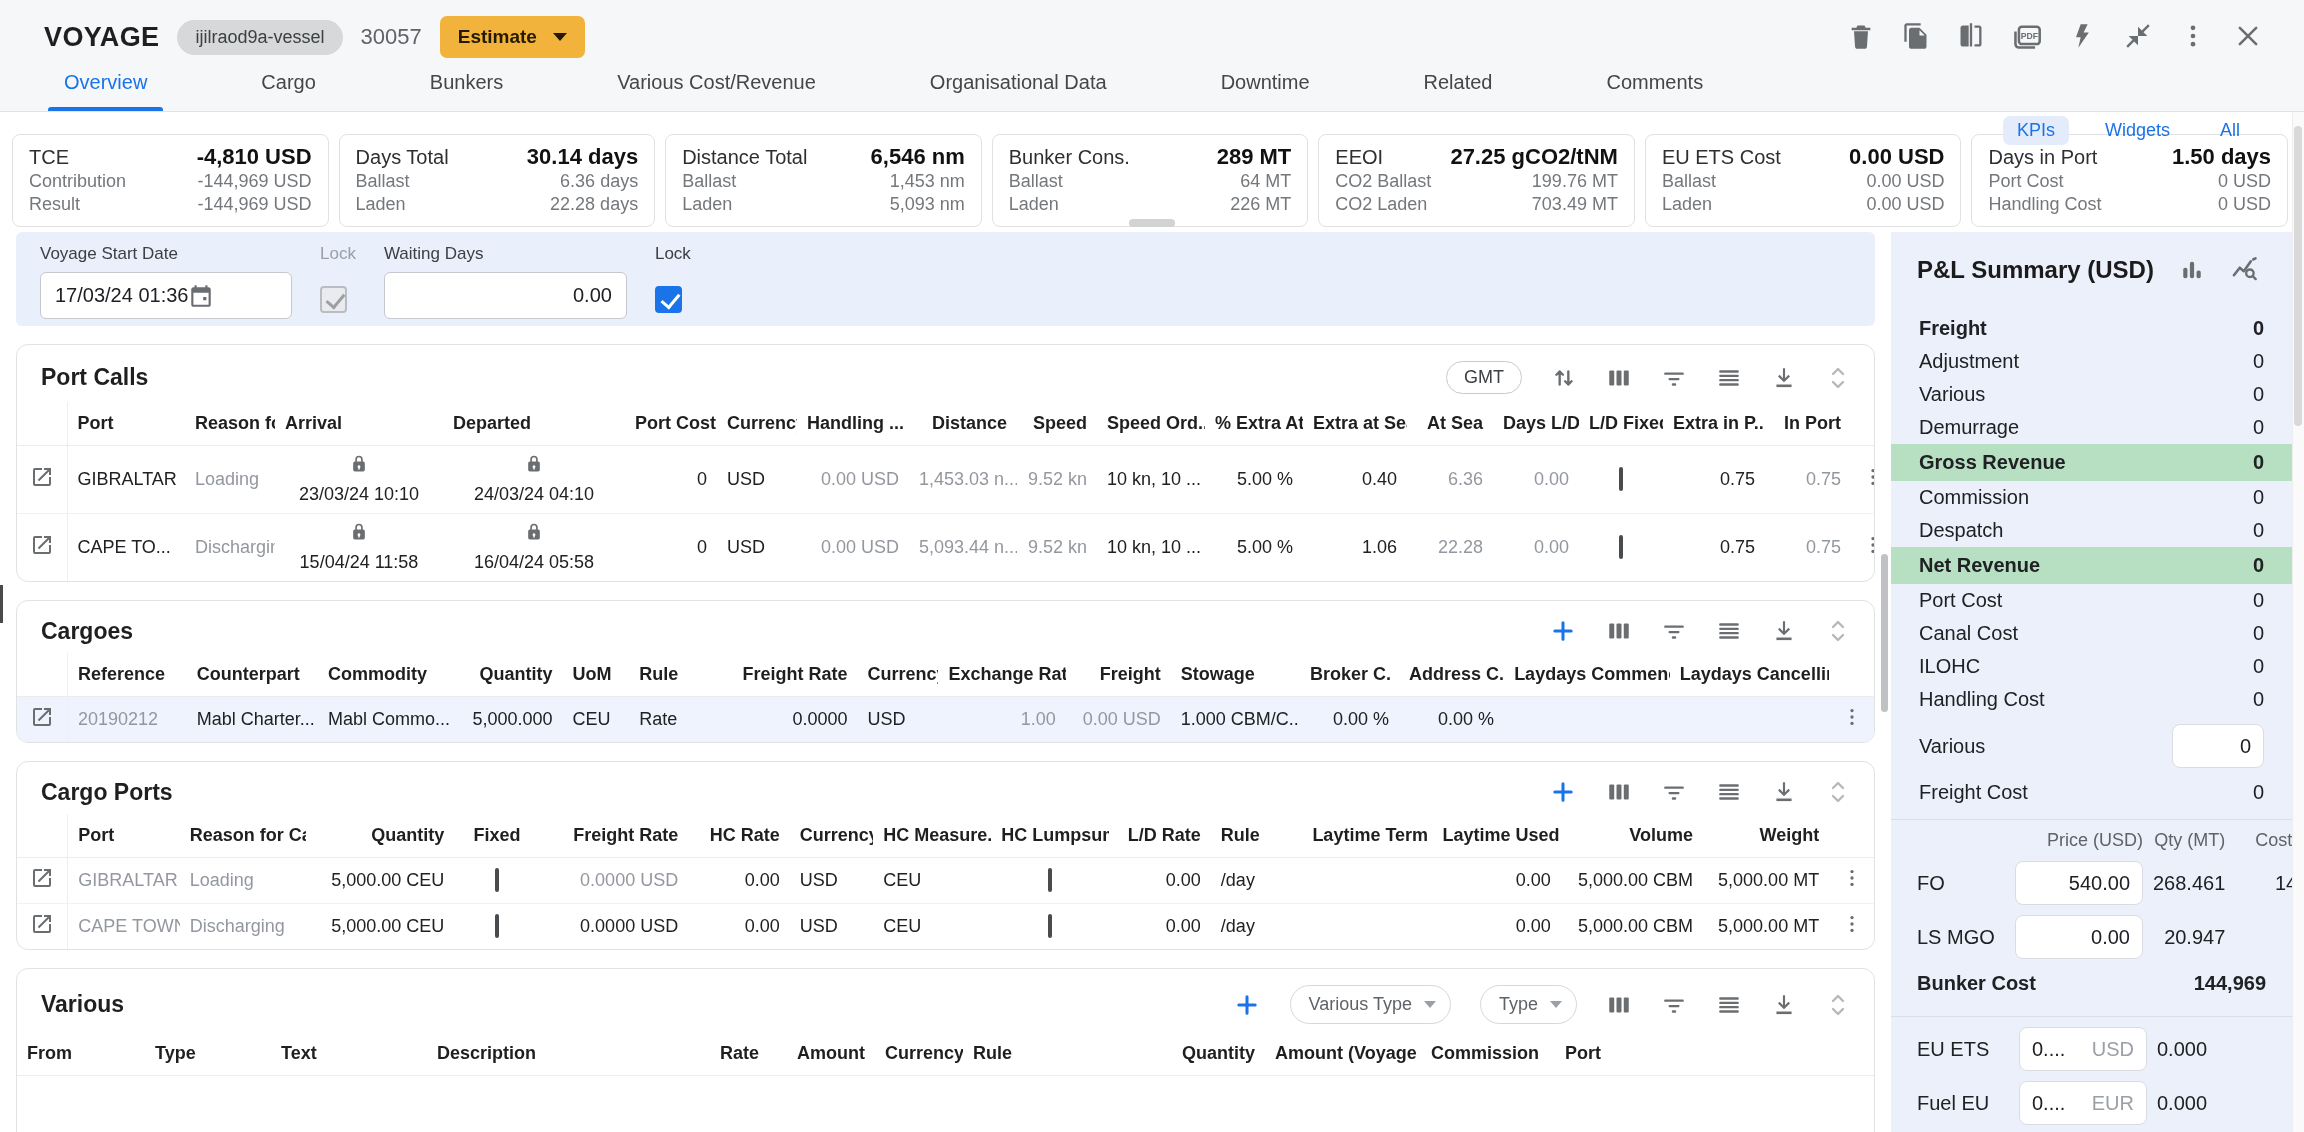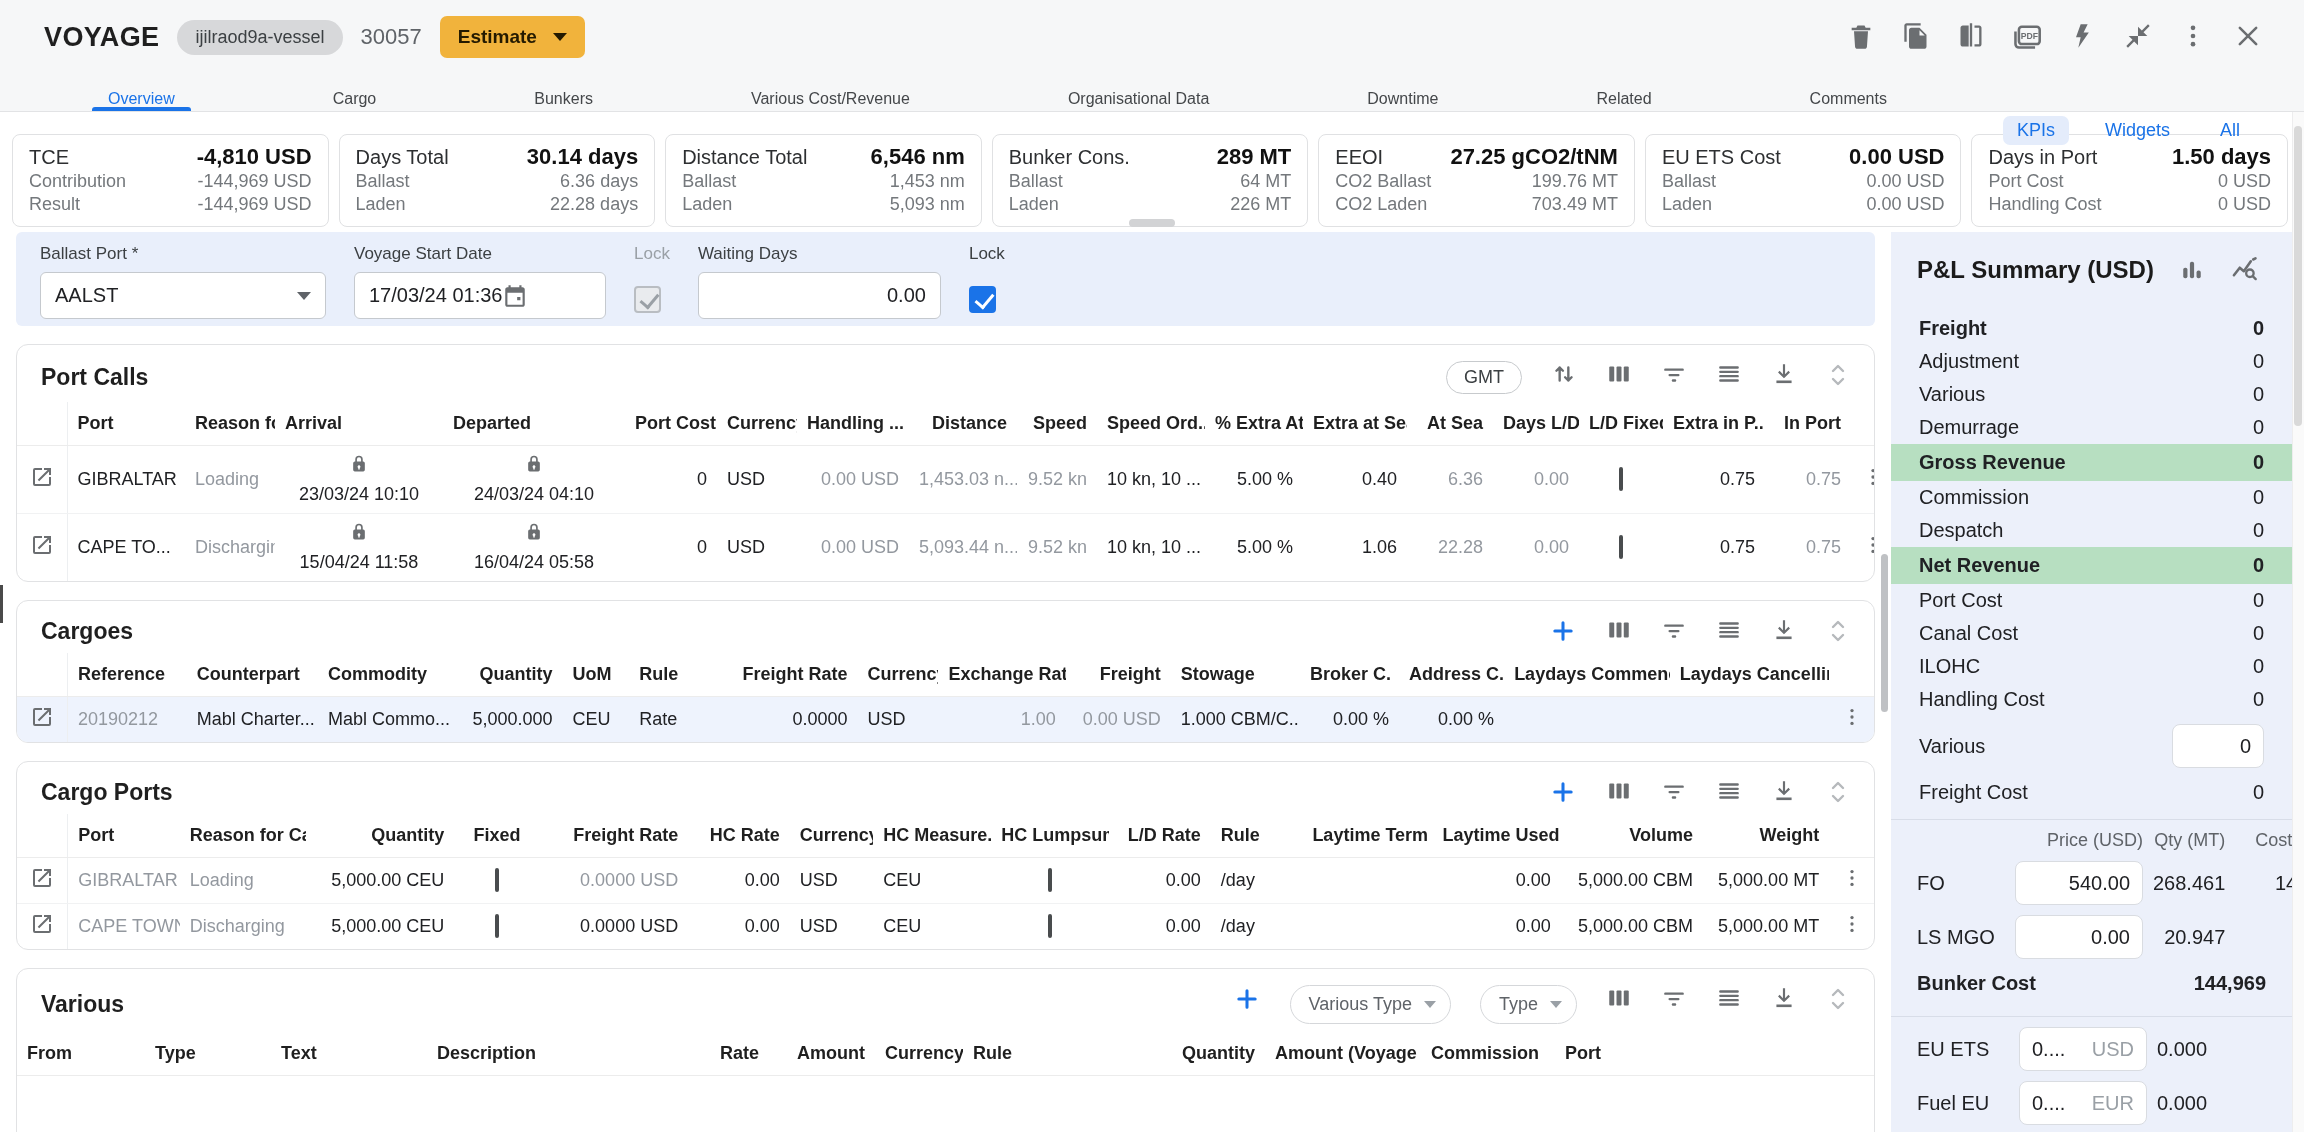--- a/index.html
+++ b/index.html
@@ -14,21 +14,21 @@
   .vessel-pill { background:#d7d8da; border-radius:999px; padding:7px 18px; font-size:18px; color:#3c4043; }
   .voyage-no { font-size:22px; color:#5f6368; }
   .estimate-btn { background:#f1b33c; border:none; border-radius:7px; padding:10px 18px; font-size:19px; font-weight:bold; color:#241a00; display:flex; align-items:center; gap:16px; cursor:pointer; }
   .caret-down { width:0; height:0; border-left:7px solid transparent; border-right:7px solid transparent; border-top:8px solid #241a00; }
   .header-actions { position:absolute; top:22px; right:42px; display:flex; gap:27px; align-items:center; }
   .icon-btn { background:none; border:none; cursor:pointer; padding:0; display:flex; }
   .gicon { fill:#6b6e71; stroke:none; }
   .gicon-s { stroke:#6b6e71; fill:none; stroke-width:2.2; stroke-linecap:round; stroke-linejoin:round; }
 
   .tabs { position:absolute; left:64px; bottom:0; display:flex; }
-  .tab { margin-right:114px; padding-bottom:3px; font-size:16px; color:#44474a; position:relative; cursor:pointer; white-space:nowrap;margin-left:44px; }
+  .tab { margin-right:114px; padding-bottom:17px; font-size:20px; color:#44474a; position:relative; cursor:pointer; white-space:nowrap; }
   .tab.active { color:#1a73e8; }
   .tab.active:after { content:""; position:absolute; left:-16px; right:-16px; bottom:0; height:4px; background:#1a73e8; border-radius:3px 3px 0 0; }
 
   
   .view-links { position:absolute; top:116px; right:50px; display:flex; gap:22px; align-items:center; z-index:6; }
   .view-link { color:#1a73e8; font-size:18px; padding:4px 14px; border-radius:7px; cursor:pointer; }
   .view-link.active { background:#e4ecfb; }
 
   .kpi-row { position:absolute; top:134px; left:12px; right:16px; display:flex; gap:10px; }
   .kpi-card { flex:1; background:#fff; border:1px solid #e0e1e3; border-radius:8px; padding:9px 16px 10px; min-width:0; }
@@ -53,21 +53,21 @@
   .cb.checked:after { content:""; position:absolute; left:8px; top:2px; width:8px; height:15px; border:solid #fff; border-width:0 3px 3px 0; transform:rotate(40deg); }
   .cb.blue { background:#1a73e8; border-color:#1a73e8; }
   .cb.gray { background:#e9ebee; border-color:#b9bdc2; }
   .cb.gray:after { border-color:#9aa0a6; }
   .cb.table-cb { width:24px; height:24px; border:2px solid #494c4e; border-radius:3px; margin:0 auto; }
 
   
   .card { background:#fff; border:1px solid #e1e2e4; border-radius:12px; margin-top:18px; overflow:hidden; }
   .card-head { display:flex; align-items:center; justify-content:space-between; padding:16px 24px 8px; }
   .card-title { font-size:23px; font-weight:bold; color:#1f1f1f; }
-  .card-tools { display:flex; gap:29px; }
+  .card-tools { display:flex; align-items:center; gap:29px; }
   .gmt-pill { border:1px solid #c7cacd; border-radius:999px; padding:5px 17px; font-size:18px; color:#3c4043; background:#fff; cursor:pointer; }
   .filter-pill { border:1px solid #d5d7da; border-radius:999px; padding:8px 14px 8px 18px; font-size:18px; color:#5f6368; background:#fff; display:flex; align-items:center; gap:12px; cursor:pointer; }
   .pill-caret { width:0;height:0;border-left:6px solid transparent;border-right:6px solid transparent;border-top:7px solid #9aa0a6; }
 
   table { width:100%; border-collapse:collapse; table-layout:fixed; font-size:18px; }
   th { font-weight:bold; color:#1f1f1f; text-align:left; padding:11px 10px; white-space:nowrap; overflow:hidden; border-bottom:1px solid #ececec; }
   td { padding:8px 10px; white-space:nowrap; overflow:hidden; color:#202124; border-bottom:1px solid #f1f2f3; }
   tbody tr:last-child td { border-bottom:none; }
   .r { text-align:right; } .c { text-align:center; }
   .muted { color:#93989f; }
@@ -273,27 +273,20 @@
           <span>0 USD</span>
         </div>
     </div>
   </div>
   <div class="kpi-handle"></div>
 
   <div class="content">
     <div class="left-col">
 
       <div class="form-band">
-        <div>
-          <div class="field-label">Ballast Port *</div>
-          <div class="inputbox" style="width:286px; justify-content:space-between;">
-            <span>AALST</span>
-            <span class="sel-caret"></span>
-          </div>
-        </div>
         <div>
           <div class="field-label">Voyage Start Date</div>
           <div class="inputbox" style="width:252px; ">
             <span>17/03/24 01:36</span>
             <svg width="26" height="26" viewBox="0 0 24 24">
                 <path class="gicon" d="M19 4h-1V2h-2v2H8V2H6v2H5c-1.1 0-2 .9-2 2v14c0 1.1.9 2 2 2h14c1.1 0 2-.9 2-2V6c0-1.1-.9-2-2-2zm0 16H5V9h14v11zm-5-7h3v3h-3v-3z"></path>
               </svg>
           </div>
         </div>
         <div style="display:flex;flex-direction:column;">

